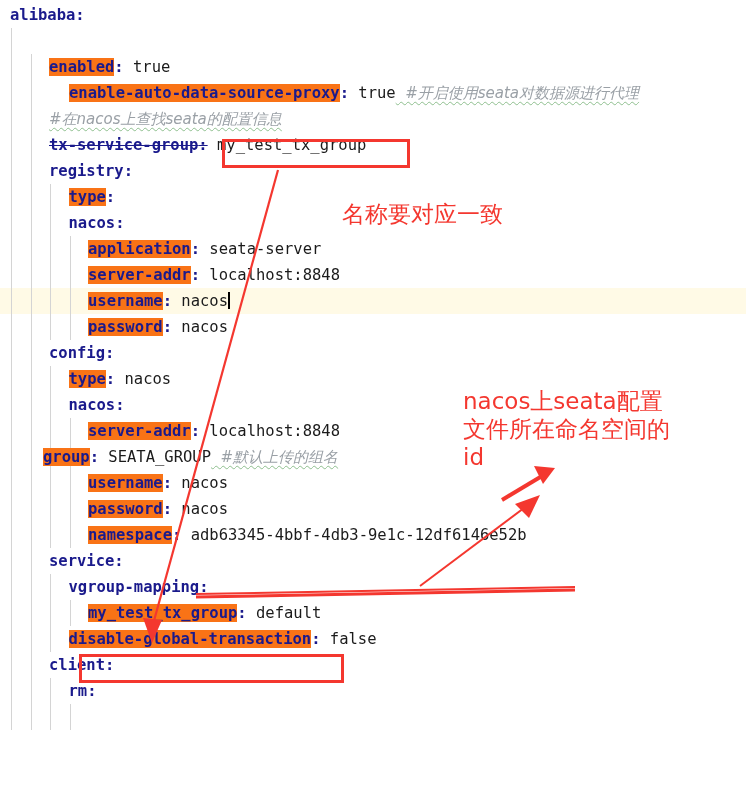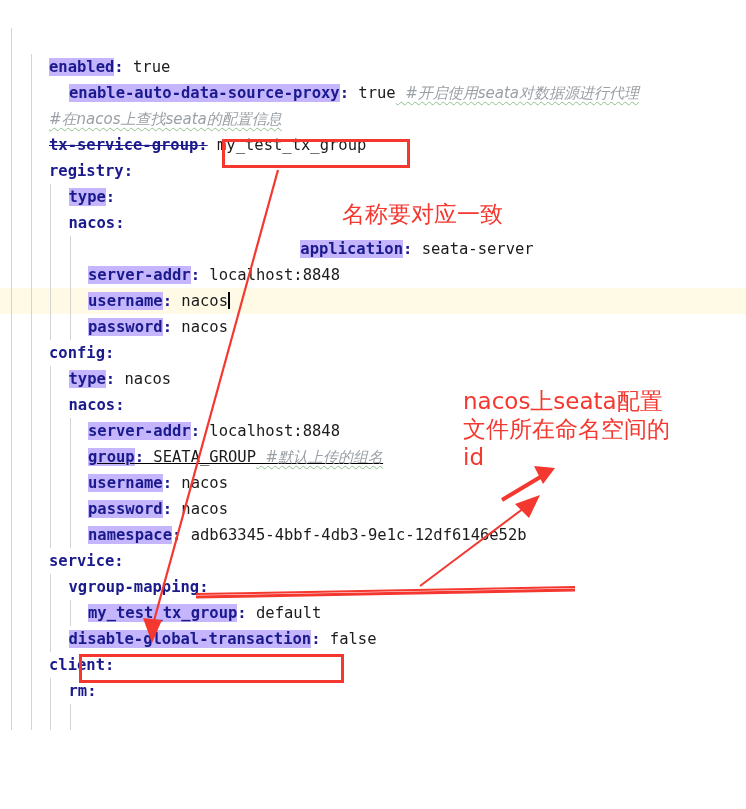--- a/index.html
+++ b/index.html
@@ -52,21 +52,21 @@
     position: absolute;
     width: 1px;
     background: #d4d4d4;
     z-index: 1;
   }
 
   
   .key {
     color: #1a1a8c;
     font-weight: bold;
-    background: #c4b5fd;
+    background: #f97316;
   }
   .key.nobg { background: transparent; }
   .key.struck { text-decoration: line-through; text-decoration-color:#1a1a8c; }
   .punct { color: #1a1a8c; font-weight: bold; }
   .val {
     color: #1b1b1b;
     font-weight: normal;
   }
   .comment {
     color: #9aa0a6;
@@ -125,36 +125,37 @@
     <div class="guide" style="left: 11px; top: 28px; height: 702px;"></div>
     <div class="guide" style="left: 30.5px; top: 54px; height: 676px;"></div>
     <div class="guide" style="left: 50px; top: 184px; height: 156px;"></div>
     <div class="guide" style="left: 50px; top: 366px; height: 182px;"></div>
     <div class="guide" style="left: 50px; top: 574px; height: 78px;"></div>
     <div class="guide" style="left: 50px; top: 678px; height: 52px;"></div>
     <div class="guide" style="left: 69.5px; top: 236px; height: 104px;"></div>
     <div class="guide" style="left: 69.5px; top: 418px; height: 130px;"></div>
     <div class="guide" style="left: 69.5px; top: 600px; height: 26px;"></div>
     <div class="guide" style="left: 69.5px; top: 704px; height: 26px;"></div>
+    <div class="line" style="position: absolute; left: 0px; top: 2px; width: 746px;"><span class="content" style="margin-left: 10px;"><span class="key nobg">alibaba</span><span class="punct">:</span></span></div>
     <div class="line" style="position: absolute; left: 0px; top: 54px; width: 746px;"><span class="content" style="margin-left: 49px;"><span class="key">enabled</span><span class="punct">:</span><span class="val"> true</span></span></div>
     <div class="line" style="position: absolute; left: 0px; top: 80px; width: 746px; padding-left: 20px;"><span class="content" style="margin-left: 49px;"><span class="key">enable-auto-data-source-proxy</span><span class="punct">:</span><span class="val"> true</span><span class="comment squiggle">  #开启使用seata对数据源进行代理</span></span></div>
     <div class="line" style="position: absolute; left: 0px; top: 106px; width: 746px;"><span class="content" style="margin-left: 49px;"><span class="comment squiggle">#在nacos上查找seata的配置信息</span></span></div>
     <div class="line" style="position: absolute; left: 0px; top: 132px; width: 746px;"><span class="content" style="margin-left: 49px;"><span class="key nobg struck">tx-service-group</span><span class="punct" style="text-decoration: line-through;">:</span><span class="val"> my_test_tx_group</span></span></div>
     <div class="line" style="position: absolute; left: 0px; top: 158px; width: 746px;"><span class="content" style="margin-left: 49px;"><span class="key nobg">registry</span><span class="punct">:</span></span></div>
     <div class="line" style="position: absolute; left: 0px; top: 184px; width: 746px;"><span class="content" style="margin-left: 68.5px;"><span class="key">type</span><span class="punct">:</span></span></div>
     <div class="line" style="position: absolute; left: 0px; top: 210px; width: 746px;"><span class="content" style="margin-left: 68.5px;"><span class="key nobg">nacos</span><span class="punct">:</span></span></div>
-    <div class="line" style="position: absolute; left: 0px; top: 236px; width: 746px; text-align: center;"><span class="content" style="margin-left: 88px;"><span class="key">application</span><span class="punct">:</span><span class="val"> seata-server</span></span></div>
+    <div class="line" style="position: absolute; left: 0px; top: 236px; width: 746px;"><span class="content" style="margin-left: 88px;"><span class="key">application</span><span class="punct">:</span><span class="val"> seata-server</span></span></div>
     <div class="line" style="position: absolute; left: 0px; top: 262px; width: 746px;"><span class="content" style="margin-left: 88px;"><span class="key">server-addr</span><span class="punct">:</span><span class="val"> localhost:8848</span></span></div>
     <div class="line current" style="position: absolute; left: 0px; top: 288px; width: 746px;"><span class="content" style="margin-left: 88px;"><span class="key">username</span><span class="punct">:</span><span class="val"> nacos</span><span class="caret"></span></span></div>
     <div class="line" style="position: absolute; left: 0px; top: 314px; width: 746px;"><span class="content" style="margin-left: 88px;"><span class="key">password</span><span class="punct">:</span><span class="val"> nacos</span></span></div>
     <div class="line" style="position: absolute; left: 0px; top: 340px; width: 746px;"><span class="content" style="margin-left: 49px;"><span class="key nobg">config</span><span class="punct">:</span></span></div>
     <div class="line" style="position: absolute; left: 0px; top: 366px; width: 746px;"><span class="content" style="margin-left: 68.5px;"><span class="key">type</span><span class="punct">:</span><span class="val"> nacos</span></span></div>
     <div class="line" style="position: absolute; left: 0px; top: 392px; width: 746px;"><span class="content" style="margin-left: 68.5px;"><span class="key nobg">nacos</span><span class="punct">:</span></span></div>
     <div class="line" style="position: absolute; left: 0px; top: 418px; width: 746px;"><span class="content" style="margin-left: 88px;"><span class="key">server-addr</span><span class="punct">:</span><span class="val"> localhost:8848</span></span></div>
-    <div class="line" style="position: absolute; left: 0px; top: 444px; width: 746px;"><span class="content" style="margin-left: 88px; text-decoration: underline;"><span class="key">group</span><span class="punct">:</span><span class="val"> SEATA_GROUP</span><span class="comment squiggle">  #默认上传的组名</span></span></div>
+    <div class="line" style="position: absolute; left: 0px; top: 444px; width: 746px;"><span class="content" style="margin-left: 43px;"><span class="key">group</span><span class="punct">:</span><span class="val"> SEATA_GROUP</span><span class="comment squiggle">  #默认上传的组名</span></span></div>
     <div class="line" style="position: absolute; left: 0px; top: 470px; width: 746px;"><span class="content" style="margin-left: 88px;"><span class="key">username</span><span class="punct">:</span><span class="val"> nacos</span></span></div>
     <div class="line" style="position: absolute; left: 0px; top: 496px; width: 746px;"><span class="content" style="margin-left: 88px;"><span class="key">password</span><span class="punct">:</span><span class="val"> nacos</span></span></div>
     <div class="line" style="position: absolute; left: 0px; top: 522px; width: 746px;"><span class="content" style="margin-left: 88px;"><span class="key">namespace</span><span class="punct">:</span><span class="val"> adb63345-4bbf-4db3-9e1c-12df6146e52b</span></span></div>
     <div class="line" style="position: absolute; left: 0px; top: 548px; width: 746px;"><span class="content" style="margin-left: 49px;"><span class="key nobg">service</span><span class="punct">:</span></span></div>
     <div class="line" style="position: absolute; left: 0px; top: 574px; width: 746px;"><span class="content" style="margin-left: 68.5px;"><span class="key nobg">vgroup-mapping</span><span class="punct">:</span></span></div>
     <div class="line" style="position: absolute; left: 0px; top: 600px; width: 746px;"><span class="content" style="margin-left: 88px;"><span class="key">my_test_tx_group</span><span class="punct">:</span><span class="val"> default</span></span></div>
     <div class="line" style="position: absolute; left: 0px; top: 626px; width: 746px;"><span class="content" style="margin-left: 68.5px;"><span class="key">disable-global-transaction</span><span class="punct">:</span><span class="val"> false</span></span></div>
     <div class="line" style="position: absolute; left: 0px; top: 652px; width: 746px;"><span class="content" style="margin-left: 49px;"><span class="key nobg">client</span><span class="punct">:</span></span></div>
     <div class="line" style="position: absolute; left: 0px; top: 678px; width: 658px;"><span class="content" style="margin-left: 68.5px;"><span class="key nobg">rm</span><span class="punct">:</span></span></div>
   </div>

